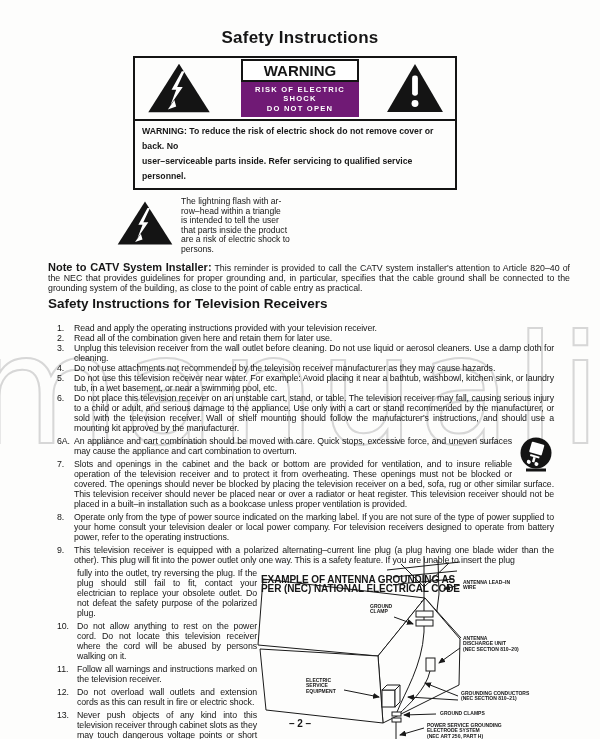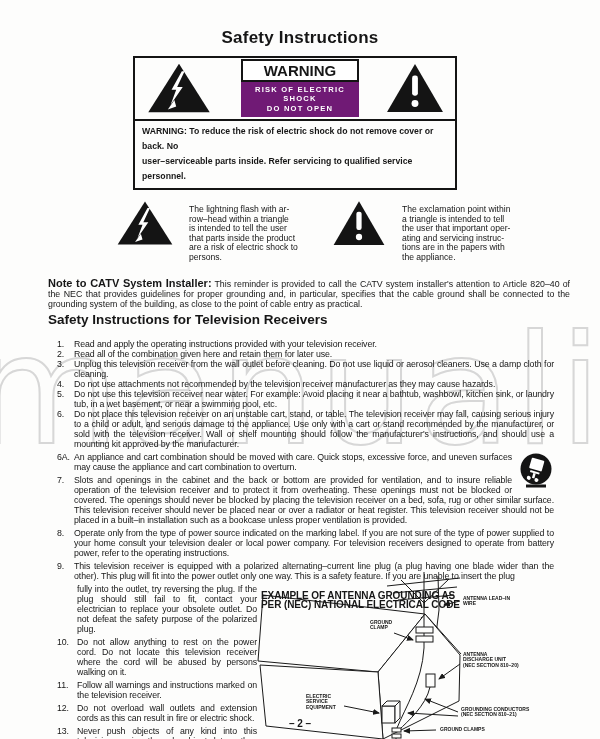--- a/index.html
+++ b/index.html
@@ -17,21 +17,21 @@
   .warnbox{margin:8px 0 0 133px; width:320px; border:2px solid #141414; background:#fdfdfc;}
   .warn-top{height:58px; display:flex; align-items:center; justify-content:space-between; padding:1px 8px 2px 6px;}
   .warn-center{width:118px;}
   .warn-word{border:2px solid #141414; background:#fff; text-align:center; font-weight:bold; font-size:15px; line-height:17px; padding:1px 0;}
   .warn-risk{background:#701a75; color:#fff; text-align:center; font-weight:bold; font-size:7.6px; line-height:9.5px; letter-spacing:1.2px; padding:3px 0 4px;}
   .warn-bottom{border-top:2px solid #141414; font-weight:bold; font-size:8.7px; line-height:15px; padding:3px 7px 4px; white-space:pre-line;}
 
   
   .symbols{display:flex; margin:7px 0 0 116px; gap:12px;}
   .sym{display:flex; gap:7px; align-items:flex-start;}
-  .sym p{margin:8px; width:122px; font-size:8.6px; line-height:9.6px; white-space:pre-line;}
+  .sym p{margin:0; width:122px; font-size:8.6px; line-height:9.6px; white-space:pre-line;}
 
   .catv{margin:7px 30px 0 48px; font-size:8.8px; line-height:10px; text-align:justify;}
   .catv b{font-size:11px;}
 
   h2.sect{margin:3px 0 12px 48px; font-size:13.5px; font-weight:bold;}
 
   
   .list{margin-left:57px; width:497px; font-size:8.8px; line-height:10px; letter-spacing:-0.1px;}
   .item{position:relative; padding-left:17px; text-align:justify;}
   .item .num{position:absolute; left:0; top:0; text-align:left;}
@@ -93,33 +93,20 @@
           <polygon points="35,3 68,55 2,55" fill="#141414"></polygon>
           <polygon points="38,11 27,31 32,31 26,47 39,28 33,28 41,11" fill="#fff"></polygon>
           <polygon points="23,52 30,42 32,49" fill="#fff"></polygon>
         </svg>
         <p>The lightning flash with ar-
 row–head within a triangle
 is intended to tell the user
 that parts inside the product
 are a risk of electric shock to
 persons.</p>
-      </div>
-      <div class="sym">
-        <svg width="56" height="52" viewBox="0 0 64 56">
-          <polygon points="32,3 61,53 3,53" fill="#141414"></polygon>
-          <rect x="29" y="15" width="6" height="21" rx="2.5" fill="#fff"></rect>
-          <circle cx="32" cy="44" r="3.6" fill="#fff"></circle>
-        </svg>
-        <p>The exclamation point within
-a triangle is intended to tell
-the user that important oper-
-ating and servicing instruc-
-tions are in the papers with
-the appliance.</p>
       </div>
     </div>
 
     <p class="catv"><b>Note to CATV System Installer:</b> <span>This reminder is provided to call the CATV system installer's attention to Article 820–40 of the NEC that provides guidelines for proper grounding and, in particular, specifies that the cable ground shall be connected to the grounding system of the building, as close to the point of cable entry as practical.</span></p>
 
     <h2 class="sect">Safety Instructions for Television Receivers</h2>
 
     <div class="list">
 
       <div class="item"><span class="num">1.</span><span>Read and apply the operating instructions provided with your television receiver.</span></div>

